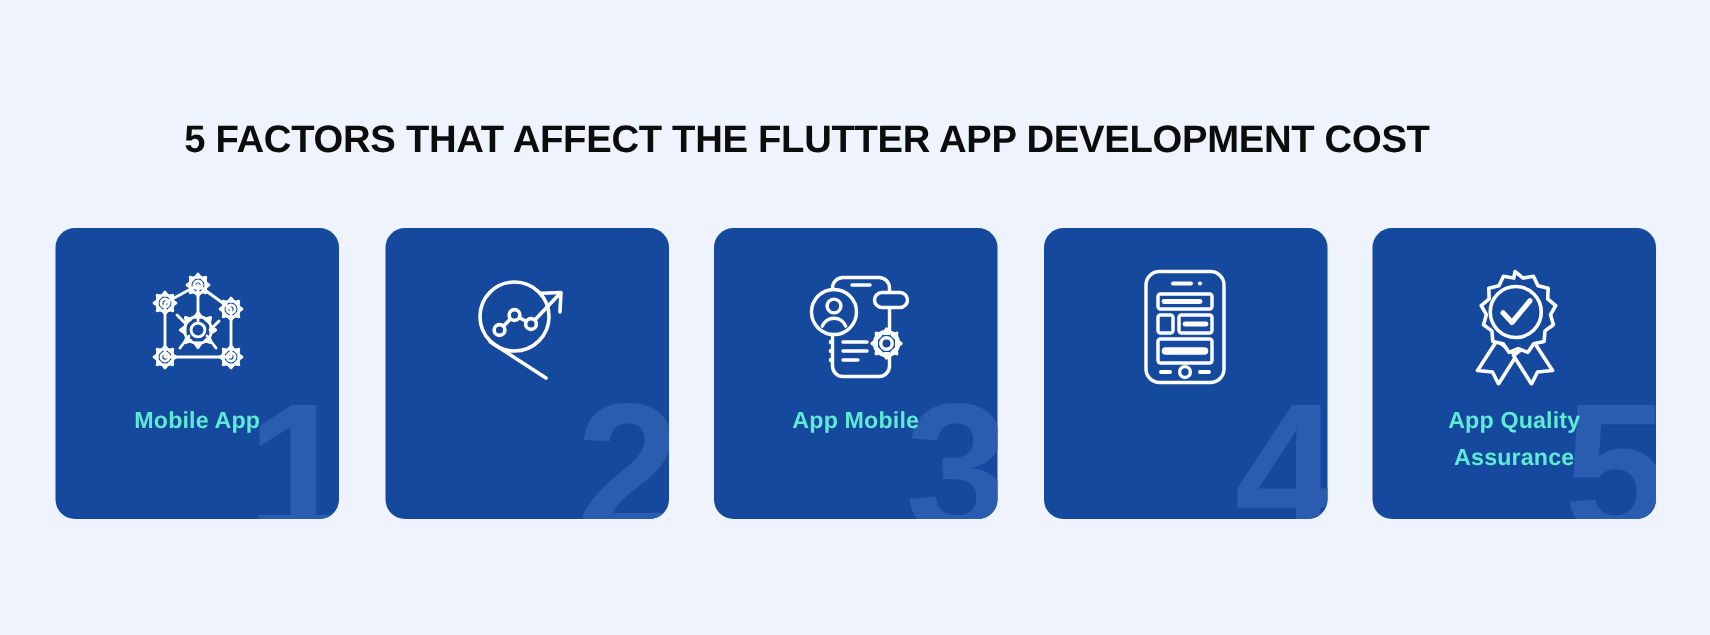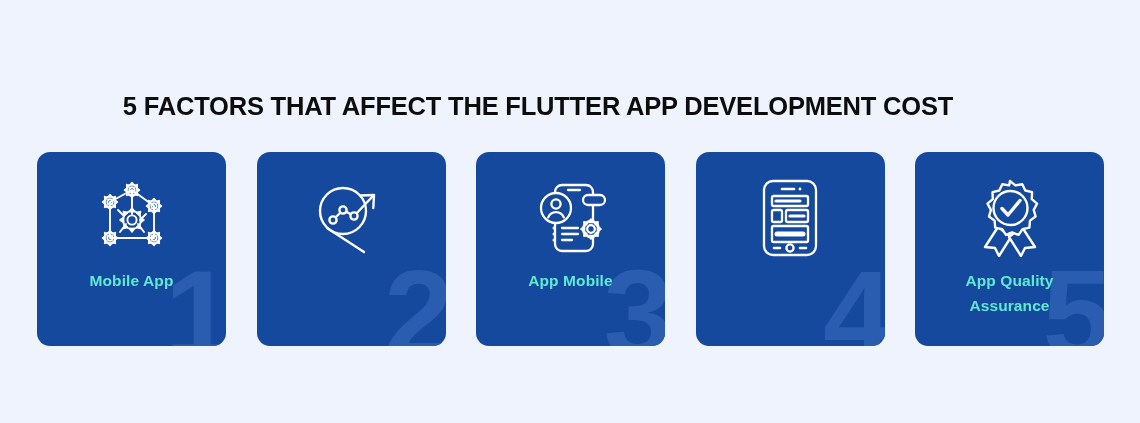--- a/index.html
+++ b/index.html
@@ -14,21 +14,21 @@
     overflow: hidden;
   }
   .infographic {
     position: relative;
     width: 1140px;
     height: 423px;
     box-sizing: border-box;
   }
   .title {
     position: absolute;
-    top: 92px;
+    top: 79px;
     left: 0;
     width: 1076px;
     text-align: center;
     font-family: "Liberation Sans", sans-serif;
     font-size: 25.5px;
     font-weight: bold;
     letter-spacing: -0.2px;
     color: #0c0c0c;
     white-space: nowrap;
   }

